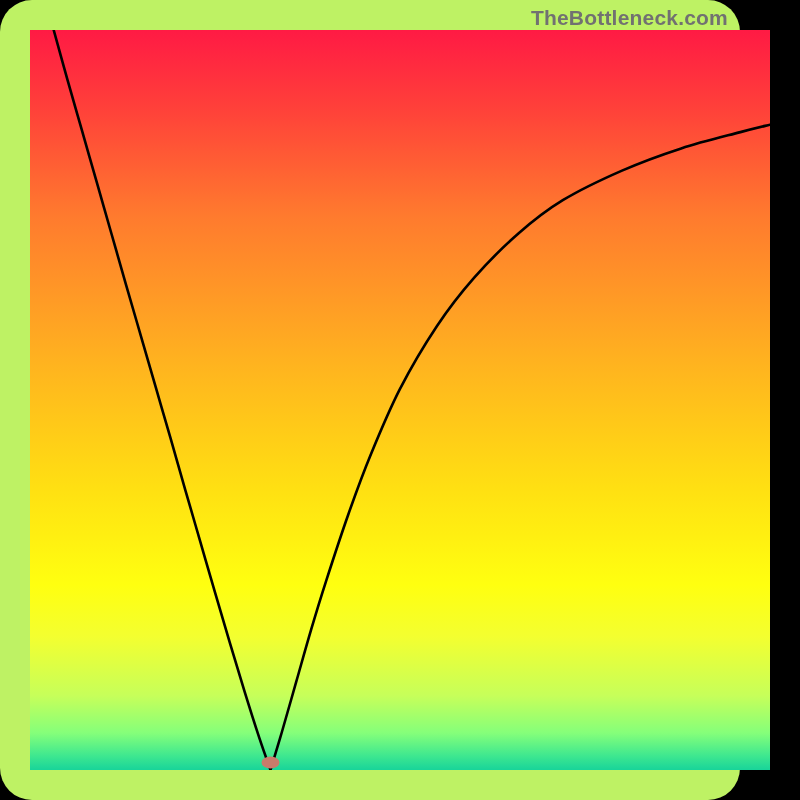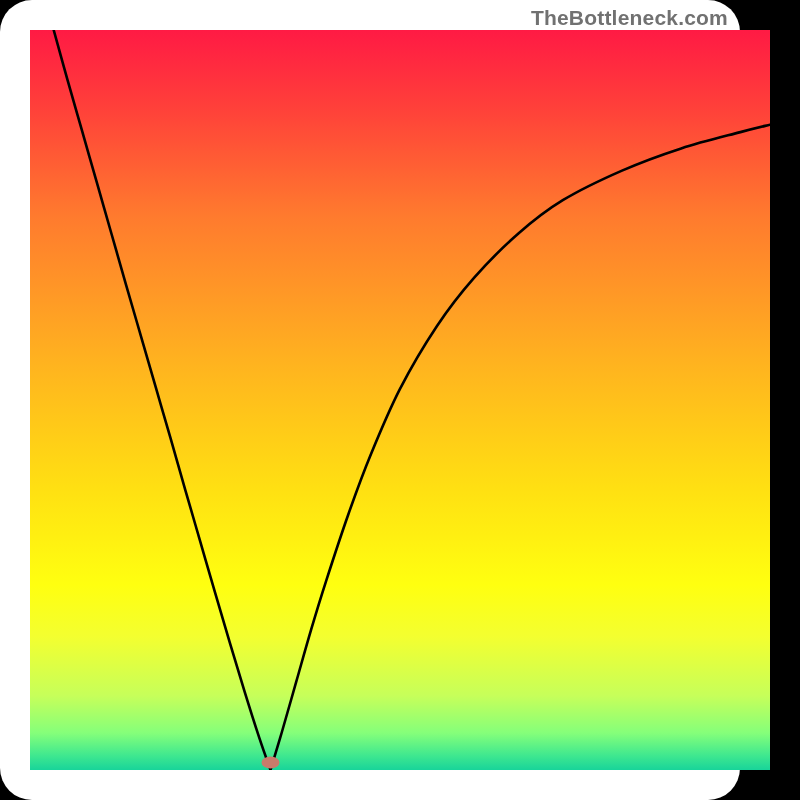--- a/index.html
+++ b/index.html
@@ -1,21 +1,21 @@
 <!DOCTYPE html>
 <html><head>
 <meta charset="utf-8">
 <style>
   * { margin: 0; padding: 0; box-sizing: border-box; }
   html, body { width: 800px; height: 800px; overflow: hidden; background: #000; }
   .container {
     width: 740px;
     height: 800px;
     position: relative;
-    background: #ffffff;
+    background: #bef264;
     border-radius: 32px;
   }
   .plot-area {
     position: absolute;
     left: 30px;
     top: 30px;
     width: 740px;
     height: 740px;
   }
   .watermark {

